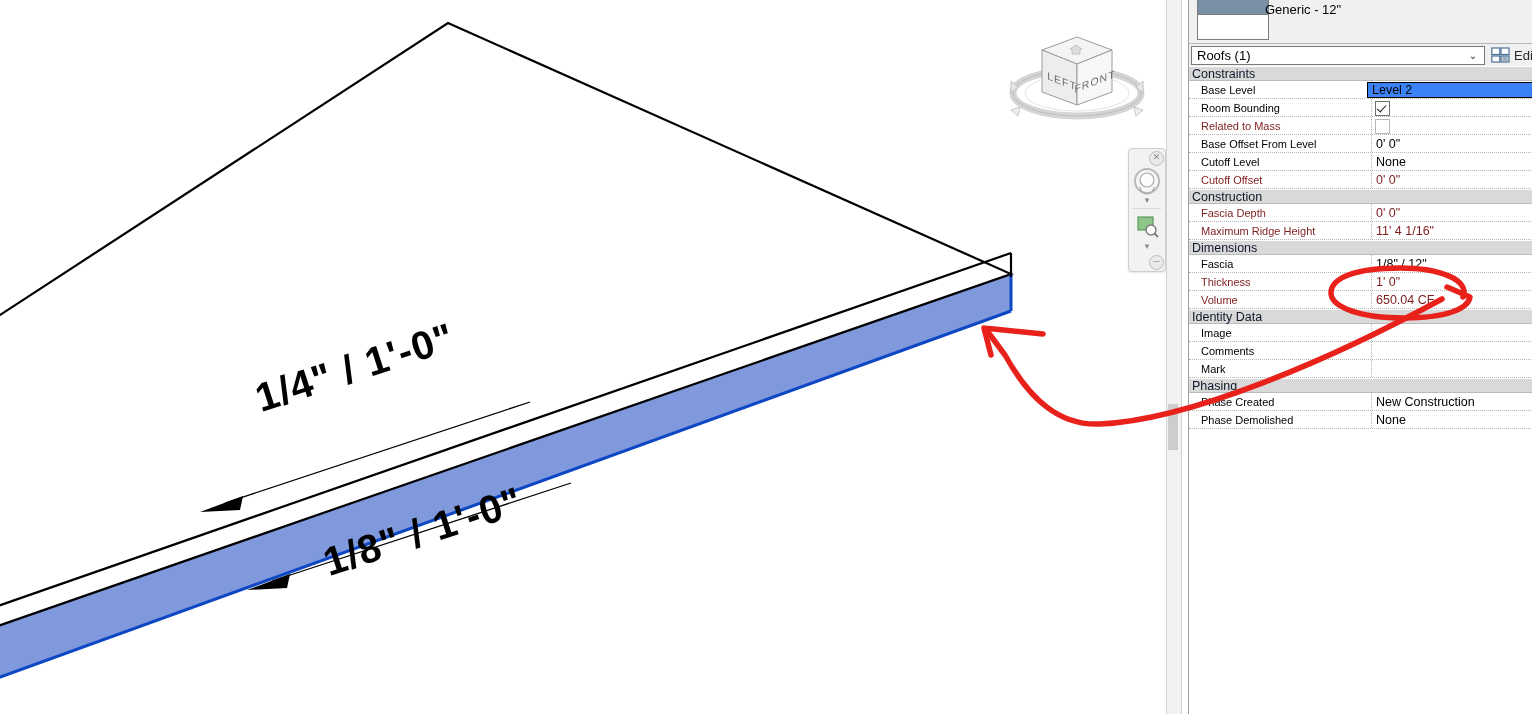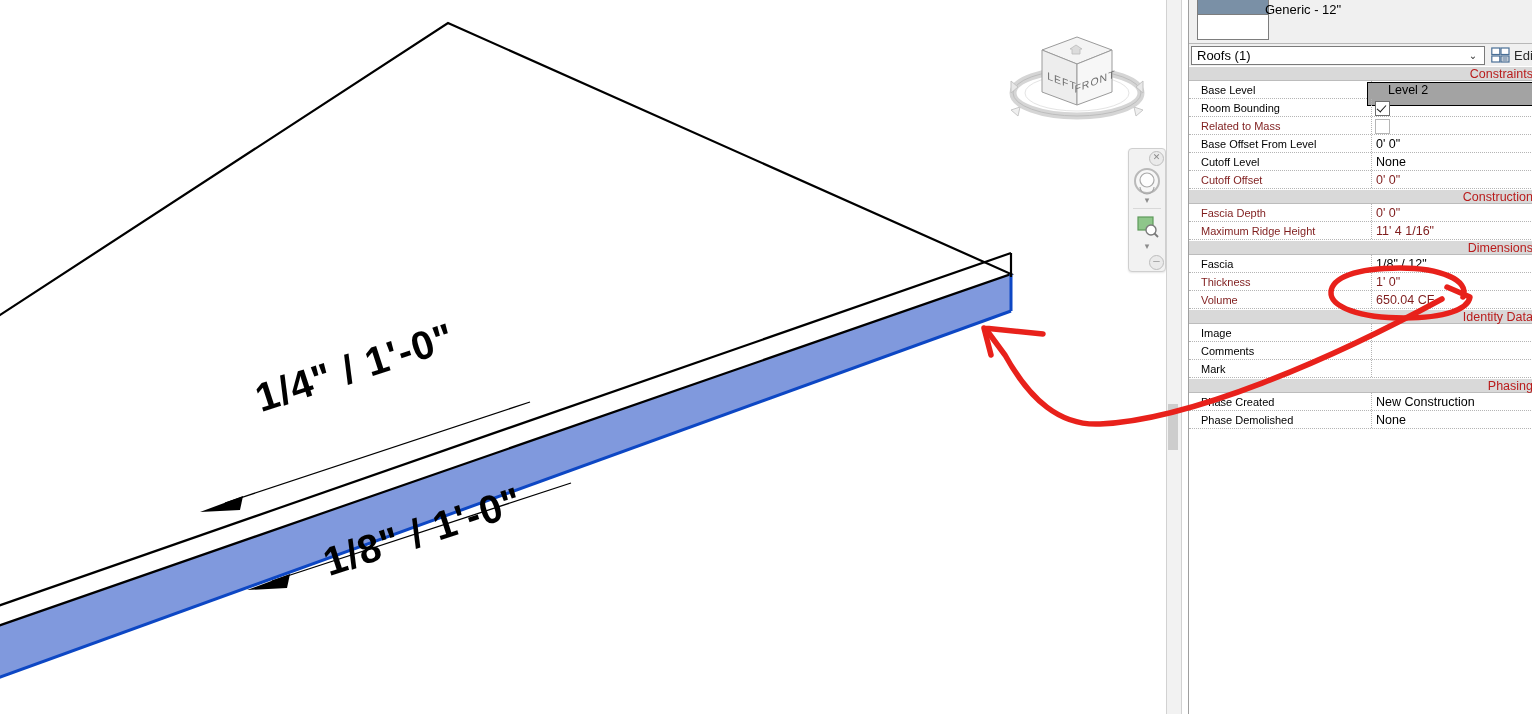--- a/index.html
+++ b/index.html
@@ -62,27 +62,27 @@
   }
   #combo-caret{position:absolute;right:4px;top:0;width:14px;height:17px;text-align:center;
                font-size:10px;color:#333;line-height:18px;}
   #edit-type-btn{position:absolute;left:302px;top:1px;height:20px;display:flex;align-items:center;gap:4px;}
   #edit-type-btn .etlabel{font-size:13px;color:#2a2a2a;}
 
   
   #grid{position:absolute;left:0;top:66px;right:0;bottom:0;background:#fff;overflow:hidden;}
   .sec{height:15px;line-height:15px;background:#d9d9d9;
        border-top:1px solid #fff;border-bottom:1px solid #bcbcbc;
-       padding-left:3px;font-size:12.5px;color:#b91c1c;box-sizing:border-box;text-align:right;}
+       padding-left:3px;font-size:12.5px;color:#0f172a;box-sizing:border-box;}
   .row{position:relative;height:18px;line-height:18px;border-bottom:1px dotted #b5b5b5;box-sizing:border-box;}
   .row .k{position:absolute;left:12px;top:0;font-size:11px;}
   .row .v{position:absolute;left:183px;top:0;padding-left:4px;font-size:12.5px;}
   .row .v.edit{
-    left:178px;top:1px;width:166px;height:24px;line-height:14px;
-    background:#a3a3a3;border:1.5px solid #000;box-sizing:border-box;padding-left:20px;
+    left:178px;top:1px;width:166px;height:16px;line-height:14px;
+    background:#3b82f6;border:1.5px solid #000;box-sizing:border-box;padding-left:4px;
   }
   .row.dim .k,.row.dim .v{color:#7f1d1d;}
   .row .celldiv{position:absolute;left:182px;top:0;bottom:0;width:1px;border-left:1px dotted #b5b5b5;}
   .cbx{position:absolute;left:186px;top:2px;width:13px;height:13px;border:1px solid #6f6f6f;background:#fff;}
   .cbx.checked::after{content:"";position:absolute;left:3px;top:1px;width:4px;height:8px;
     border:solid #1a1a1a;border-width:0 1.6px 1.6px 0;transform:rotate(42deg);}
   .cbx.ghost{border-color:#b6b6b6;}
 
   
   #vscroll{position:absolute;left:1166px;top:0;width:14px;height:714px;background:#f2f2f2;

